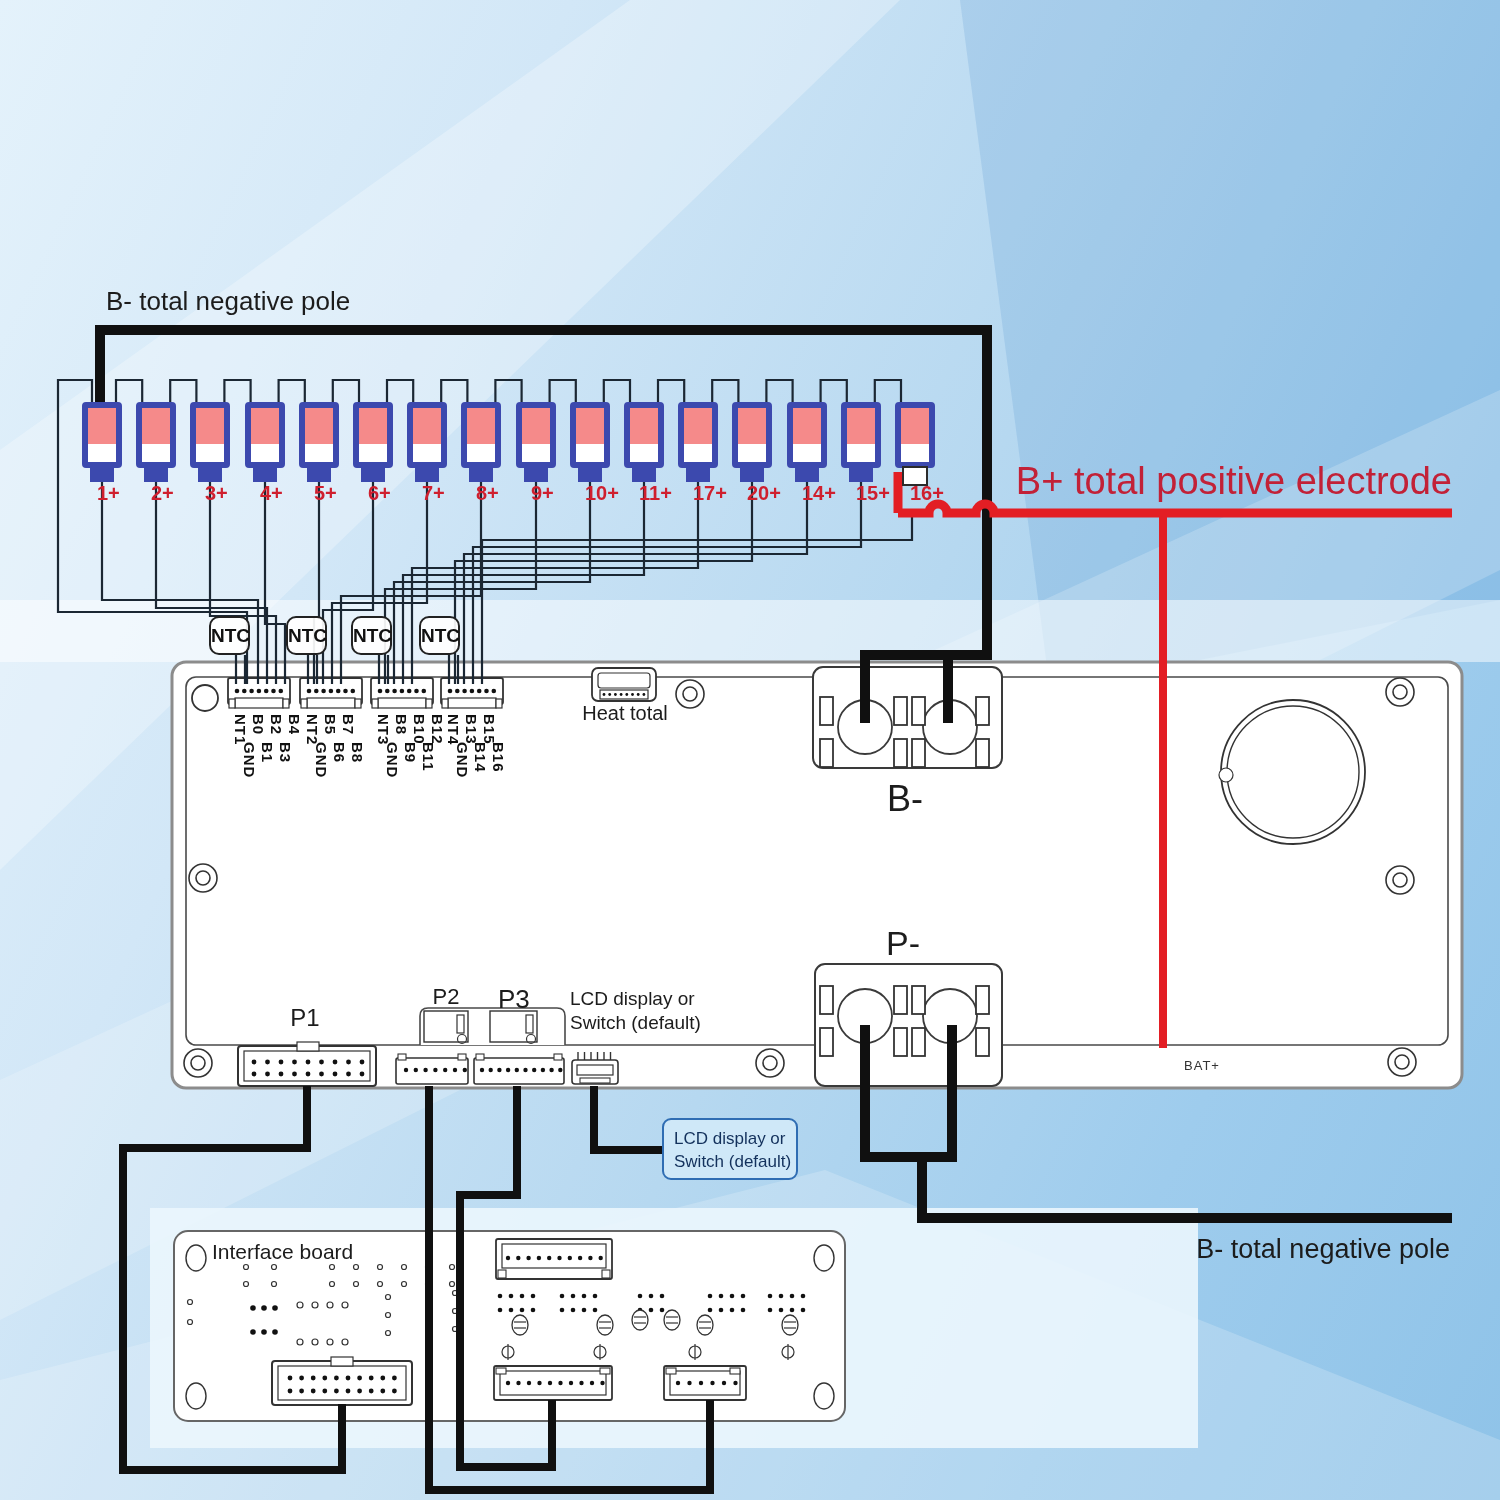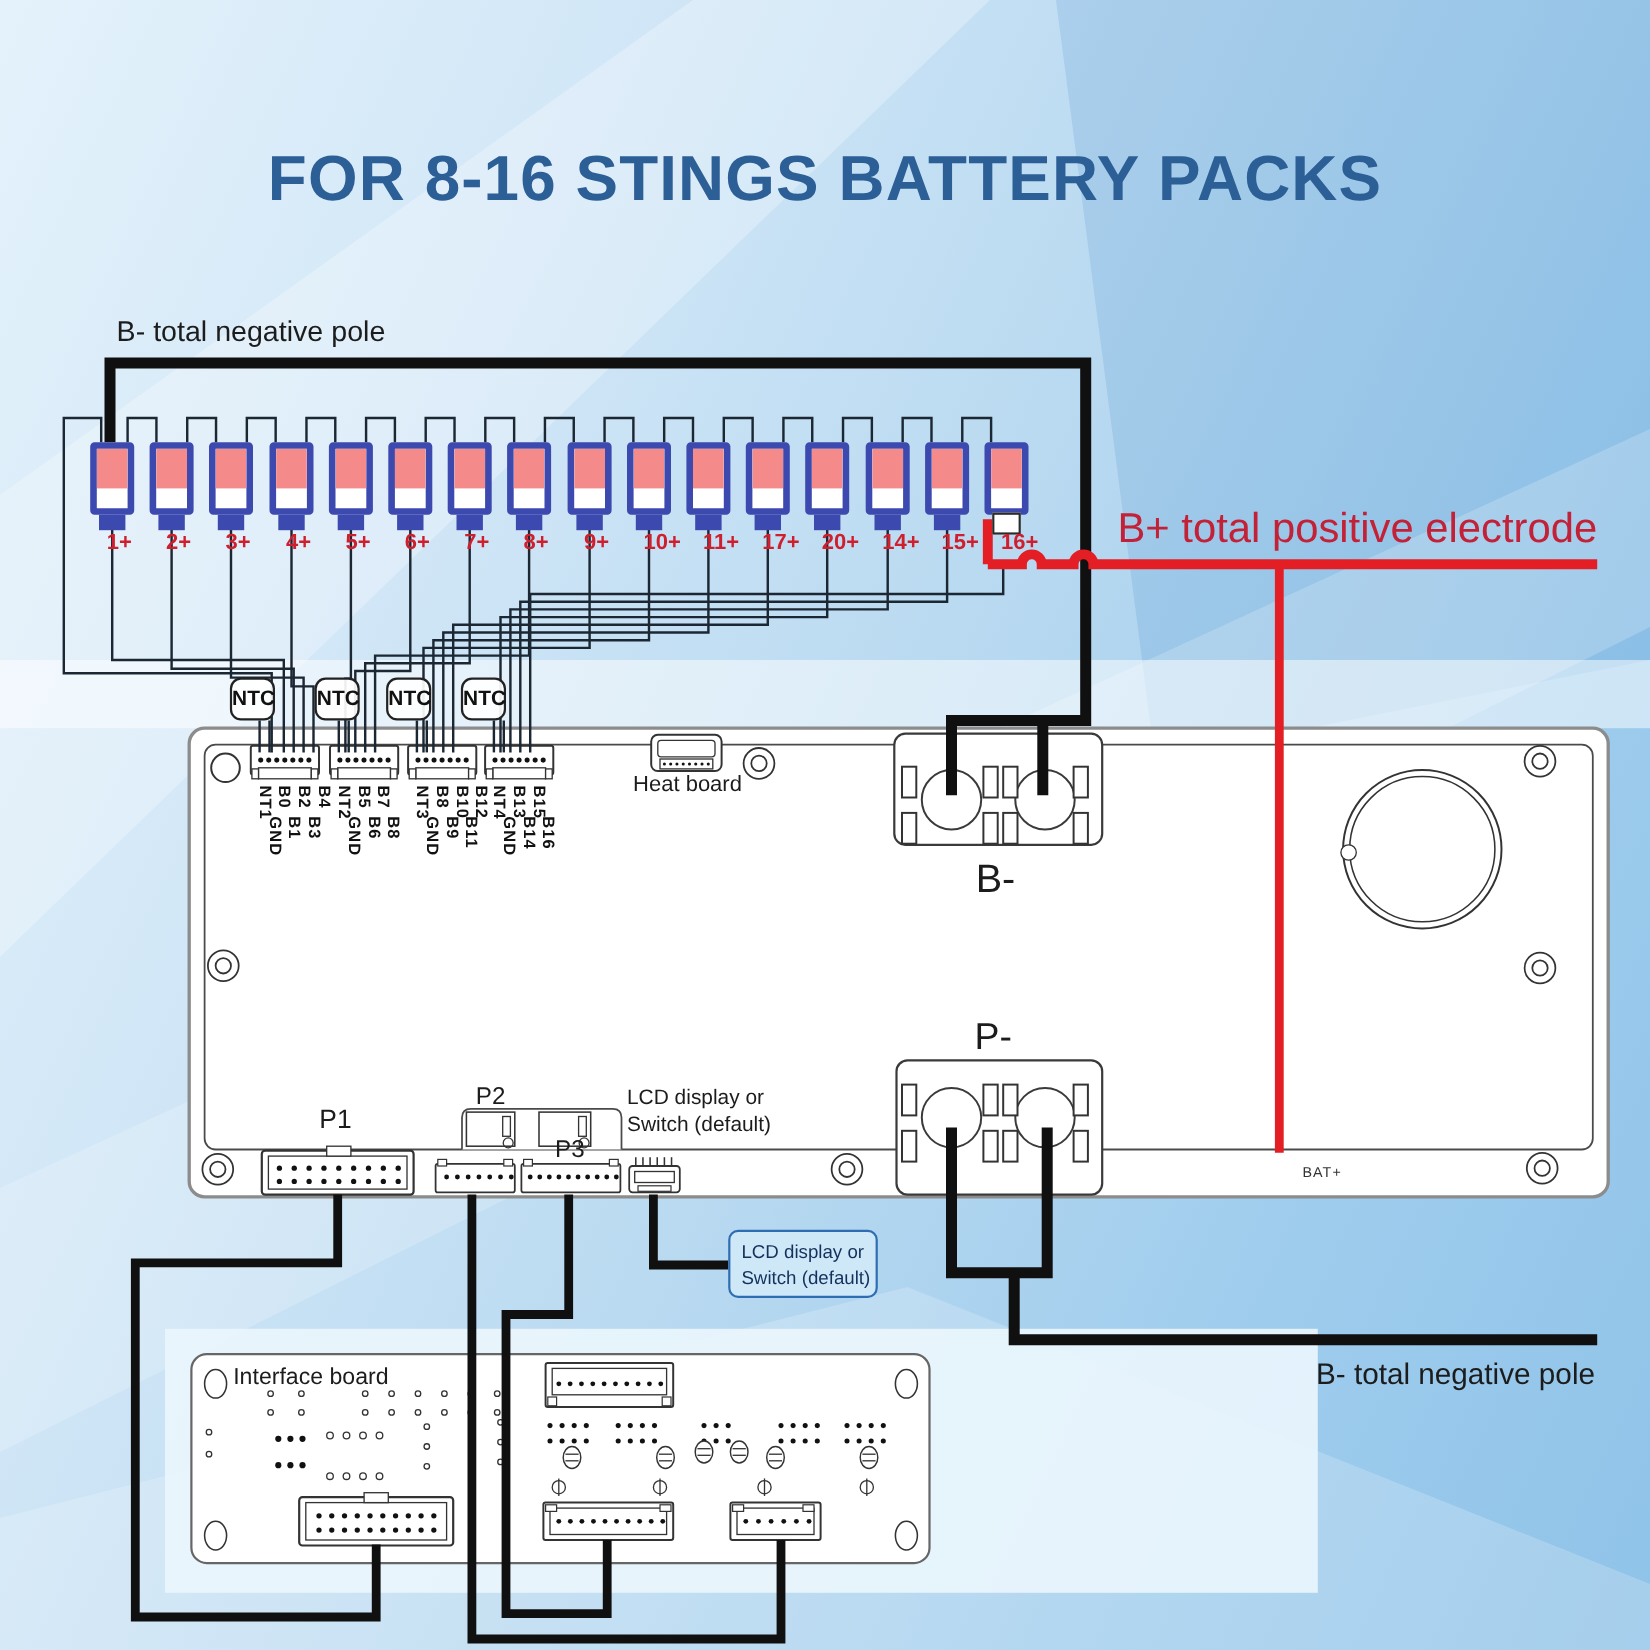--- a/index.html
+++ b/index.html
@@ -18,21 +18,21 @@
          font-size:58px;font-weight:bold;line-height:93px;letter-spacing:1px;}
   .lbl{position:absolute;color:#1c1c1c;}
   #b-minus-top{left:106px;top:286px;font-size:26px;}
   #b-plus{left:1000px;top:460px;width:452px;text-align:right;font-size:38px;color:#c22137;}
   #b-minus-bottom{left:1000px;top:1234px;width:450px;text-align:right;font-size:27px;}
   #heat-port{left:570px;top:702px;width:110px;text-align:center;font-size:20px;}
   #bminus-pad-lbl{left:870px;top:778px;width:70px;text-align:center;font-size:36px;}
   #pminus-pad-lbl{left:868px;top:924px;width:70px;text-align:center;font-size:34px;}
   #p1-lbl{left:275px;top:1004px;width:60px;text-align:center;font-size:24px;}
   #p2-lbl{left:426px;top:984px;width:40px;text-align:center;font-size:22px;}
-  #p3-lbl{left:498px;top:984px;width:40px;text-align:center;font-size:22px;margin-top:48px;}
+  #p3-lbl{left:498px;top:984px;width:40px;font-size:26px;}
   #lcd-line1{left:570px;top:988px;font-size:19px;}
   #lcd-line2{left:570px;top:1012px;font-size:19px;}
   #bat-plus{left:1148px;top:1058px;font-size:13px;font-weight:normal;color:#333;letter-spacing:1px;padding-left:36px;}
   #iface-lbl{left:212px;top:1240px;font-size:21px;}
   .callout{position:absolute;left:662px;top:1118px;width:136px;height:62px;background:#cfe8f8;
            border:2px solid #2f6db3;border-radius:9px;color:#13315c;font-size:17px;
            padding:7px 0 0 10px;line-height:23px;box-sizing:border-box;}
   
   .battery{position:absolute;top:402px;width:40px;height:110px;}
   .bat-body{position:absolute;left:0;top:0;width:40px;height:66px;background:#fff;
@@ -627,26 +627,25 @@
     <span class="vlabel" style="left:420px;top:742px">B11</span>
     <span class="vlabel" style="left:445px;top:714px">NT4</span>
     <span class="vlabel" style="left:463px;top:714px">B13</span>
     <span class="vlabel" style="left:481px;top:714px">B15</span>
     <span class="vlabel" style="left:454px;top:742px">GND</span>
     <span class="vlabel" style="left:472px;top:742px">B14</span>
     <span class="vlabel" style="left:490px;top:742px">B16</span>
   </div>
 
 <div class="title">
-  <div>FOR 8-16 STINGS BATTERY PACKS</div>
 </div>
 <div id="b-minus-top" class="lbl">B- total negative pole</div>
 <div id="b-plus" class="lbl">B+ total positive electrode</div>
 <div id="b-minus-bottom" class="lbl">B- total negative pole</div>
-<div id="heat-port" class="lbl">Heat board</div>
+<div id="heat-port" class="lbl">Heat total</div>
 <div id="bminus-pad-lbl" class="lbl">B-</div>
 <div id="pminus-pad-lbl" class="lbl">P-</div>
 <div id="p1-lbl" class="lbl">P1</div>
 <div id="p2-lbl" class="lbl">P2</div>
 <div id="p3-lbl" class="lbl">P3</div>
 <div id="lcd-line1" class="lbl">LCD display or</div>
 <div id="lcd-line2" class="lbl">Switch (default)</div>
 <div id="bat-plus" class="lbl">BAT+</div>
 <div id="iface-lbl" class="lbl">Interface board</div>
 <div class="callout">

